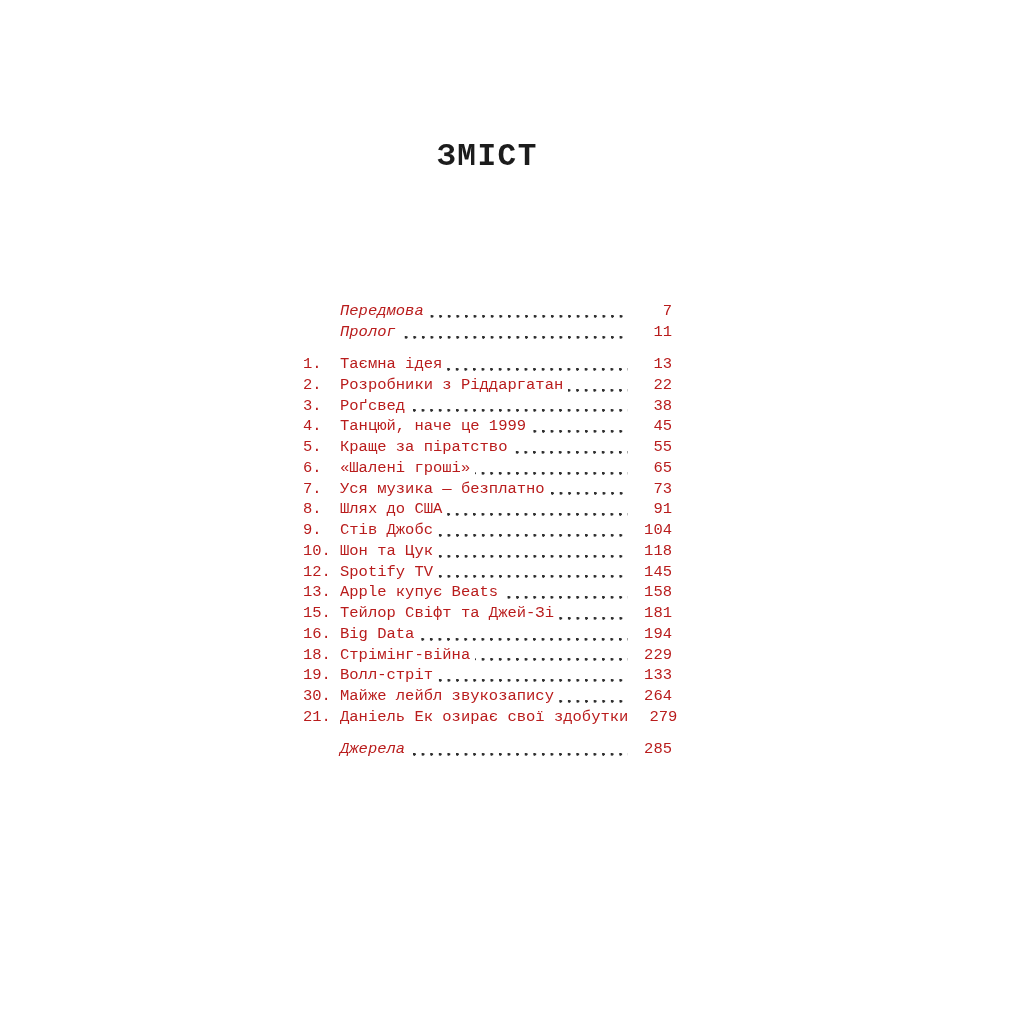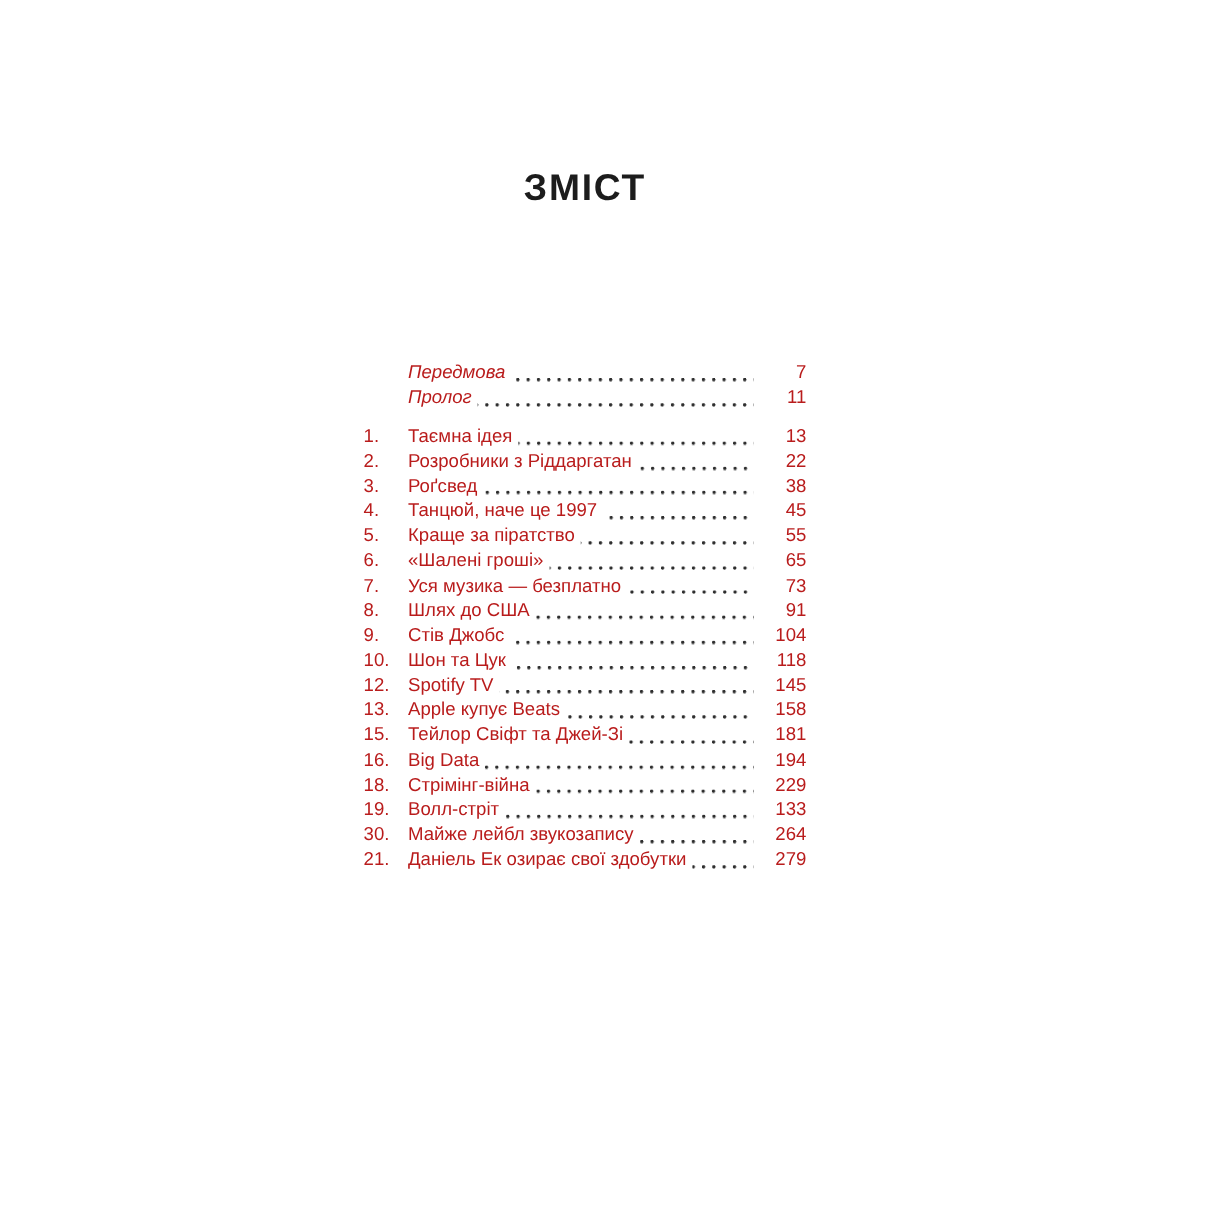--- a/index.html
+++ b/index.html
@@ -5,20 +5,21 @@
   * { margin: 0; padding: 0; box-sizing: border-box; }
   html, body { width: 1024px; height: 1024px; background: #ffffff; }
   body { font-family: "Liberation Sans", "DejaVu Sans", sans-serif; }
 
   .page {
     position: relative;
     width: 1024px;
     height: 1024px;
     background: #ffffff;
     overflow: hidden;
+    font-family: Liberation Mono, monospace;
   }
 
   .toc-title {
     position: absolute;
     left: 303px;
     top: 141px;
     width: 369px;
     text-align: center;
     font-size: 31px;
     font-weight: bold;
@@ -118,21 +119,21 @@
 
   <div class="toc-row">
     <span class="num">3.</span>
     <span class="label">Роґсвед</span>
     <span class="leader"></span>
     <span class="pagenum">38</span>
   </div>
 
   <div class="toc-row">
     <span class="num">4.</span>
-    <span class="label">Танцюй, наче це 1997</span>
+    <span class="label">Танцюй, наче це 1999</span>
     <span class="leader"></span>
     <span class="pagenum">45</span>
   </div>
 
   <div class="toc-row">
     <span class="num">5.</span>
     <span class="label">Краще за піратство</span>
     <span class="leader"></span>
     <span class="pagenum">55</span>
   </div>
@@ -225,15 +226,23 @@
   </div>
 
   <div class="toc-row">
     <span class="num">21.</span>
     <span class="label">Даніель Ек озирає свої здобутки</span>
     <span class="leader"></span>
     <span class="pagenum">279</span>
   </div>
 </div>
     <div class="toc-gap"></div>
+    <div id="sec-back">
+  <div class="toc-row italic">
+    <span class="num"></span>
+    <span class="label">Джерела</span>
+    <span class="leader"></span>
+    <span class="pagenum">285</span>
+  </div>
+</div>
   </div>
 
 </div>
 
 </body></html>

